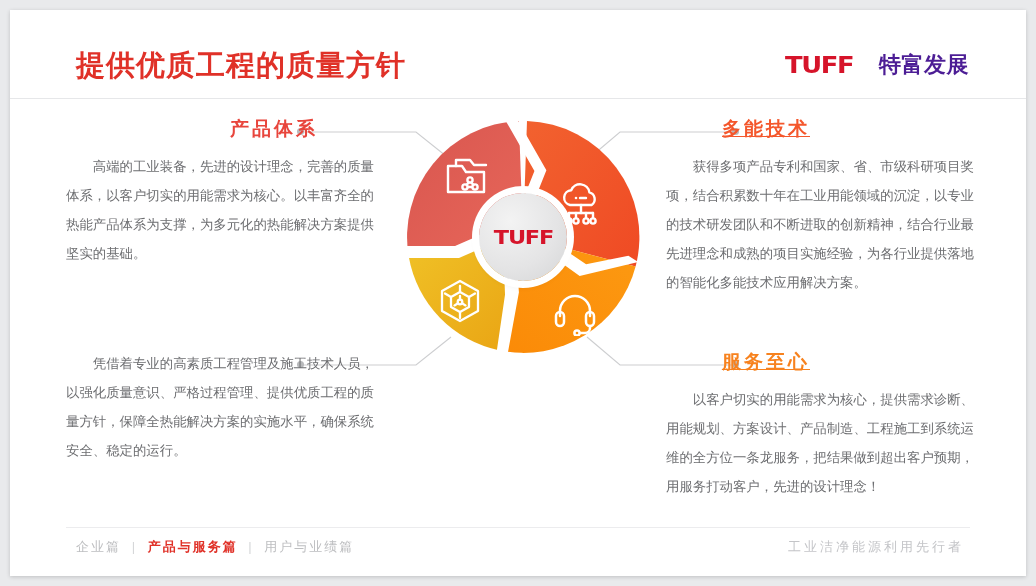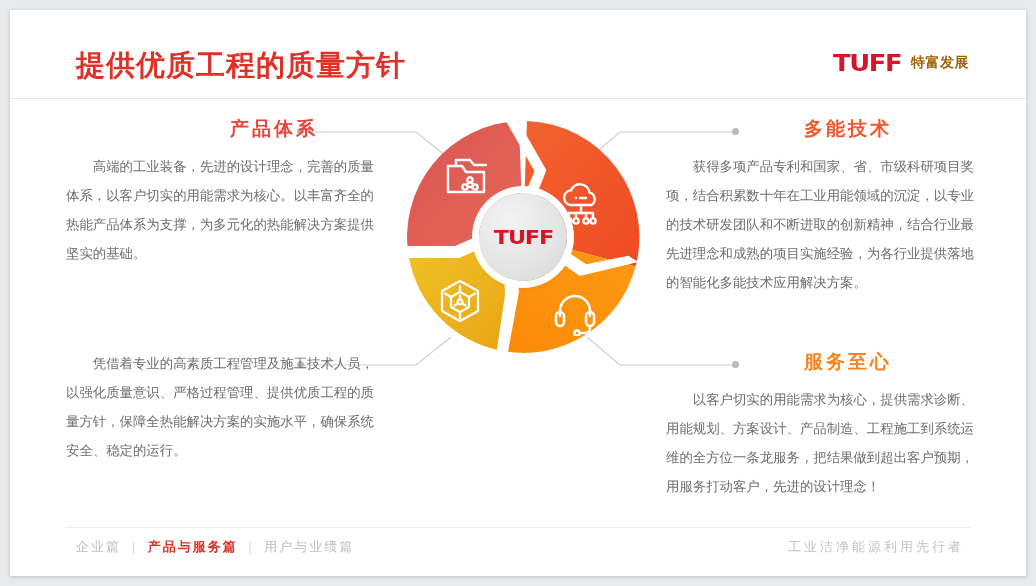--- a/index.html
+++ b/index.html
@@ -22,35 +22,35 @@
     position:absolute; left:66px; top:36px;
     font-size:29px; font-weight:bold; color:#e03128;
     letter-spacing:1px; white-space:nowrap;
   }
   #logo { position:absolute; right:57px; top:40px; display:flex; align-items:center; gap:9px; }
   #logo-mark {
     font-size:23px; font-weight:bold; color:#d6142a;
     letter-spacing:-1.2px; font-family:"DejaVu Sans",sans-serif;
     transform:scaleX(1.12); transform-origin:left center;
   }
-  #logo-cn { font-size:14px; font-weight:bold; color:#a16207; letter-spacing:.5px; margin-left:8px; }
+  #logo-cn { font-size:22px; font-weight:bold; color:#4c1d95; letter-spacing:.5px; margin-left:24px; }
   #header-rule {
     position:absolute; left:0; top:88px; width:100%; height:1px; background:#e6e7e9;
   }
 
   
   .block { position:absolute; width:308px; }
   .block.left  { left:56px;  text-align:justify; }
   .block.right { right:52px; text-align:justify; }
   .block-heading {
     font-size:19px; font-weight:bold; letter-spacing:3px;
     margin-bottom:10px; white-space:nowrap;
   }
   .block.left  .block-heading { text-align:right;  padding-right:56px; }
-  .block.right .block-heading { text-align:center;   padding-left:56px; }
+  .block.right .block-heading { text-align:left;   padding-left:56px;text-decoration:underline; }
   .block-body {
     font-size:13.4px; line-height:29px; color:#6d6e71;
     text-indent:2em; text-align:justify; text-justify:inter-character;
   }
 
   #block-tl { top:106px; }
   #block-tr { top:106px; }
   #block-bl { top:339px; }
   #block-br { top:339px; }
 

